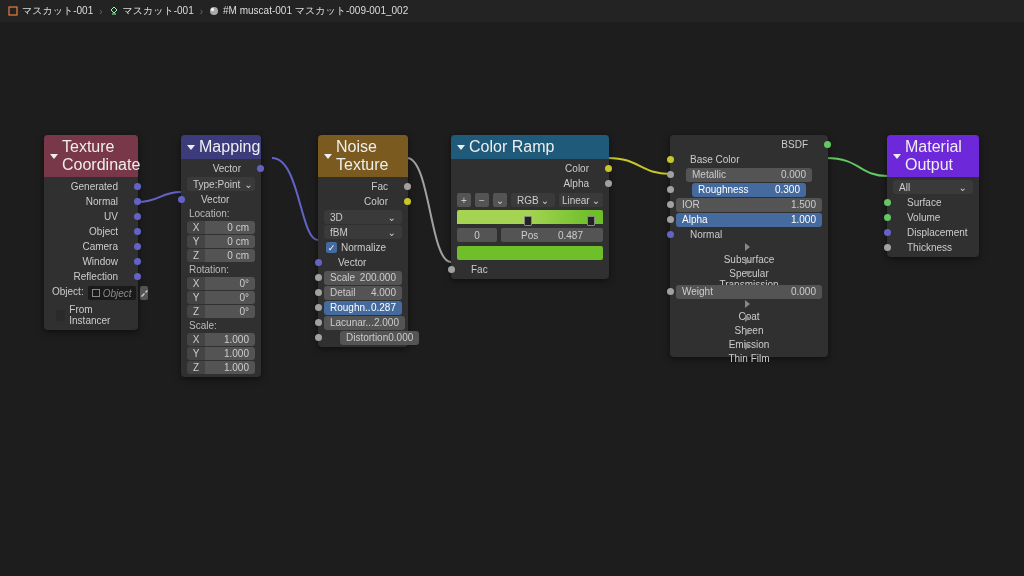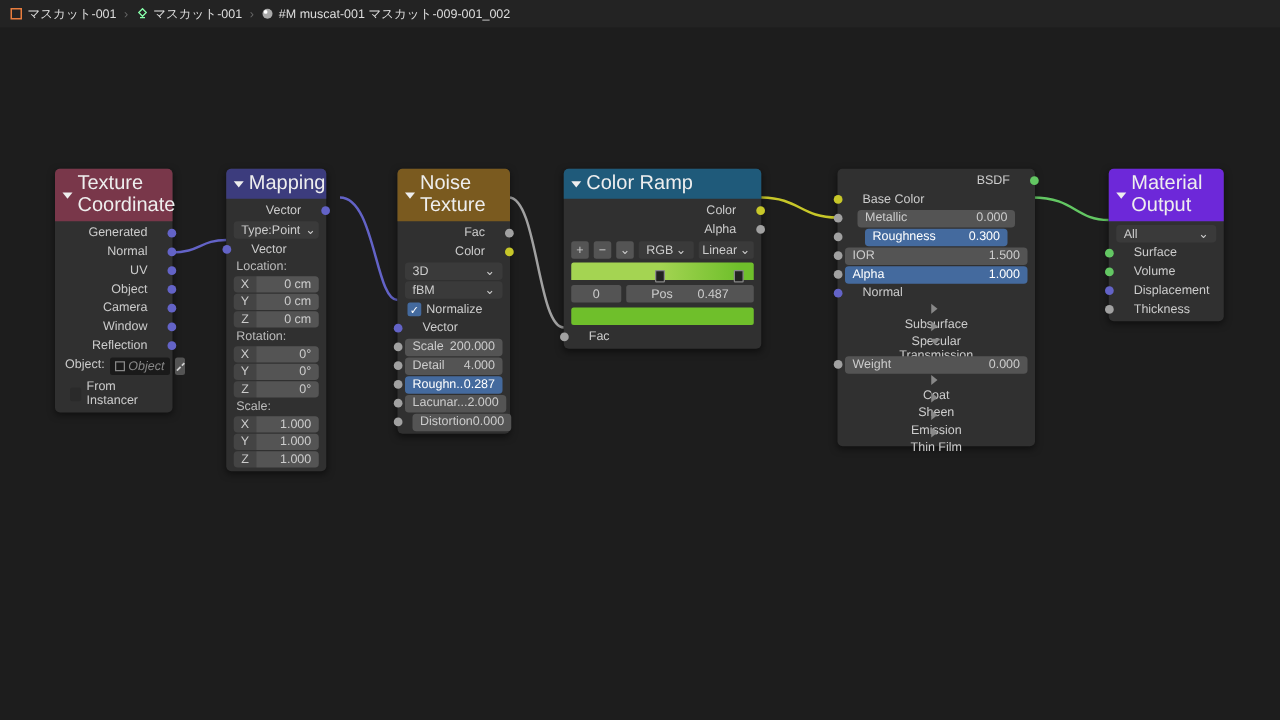--- a/index.html
+++ b/index.html
@@ -263,21 +263,21 @@
         </div>
     <div class="row split">
           <span class="sock left val"></span>
           <div class="field num" style="flex:1;margin:0">
             <span>Lacunar...</span>
             <span>2.000</span>
           </div>
         </div>
     <div class="row split">
           <span class="sock left val"></span>
-          <div class="field num" style="flex:1;margin:6px">
+          <div class="field num" style="flex:1;margin:16px">
             <span>Distortion</span>
             <span>0.000</span>
           </div>
         </div>
   </div>
 </div>
 
 <div class="node" style="left:451px;top:113px;width:158px">
   <div class="node-header" style="background:#1f5a7a">
     <span class="chev"></span>

